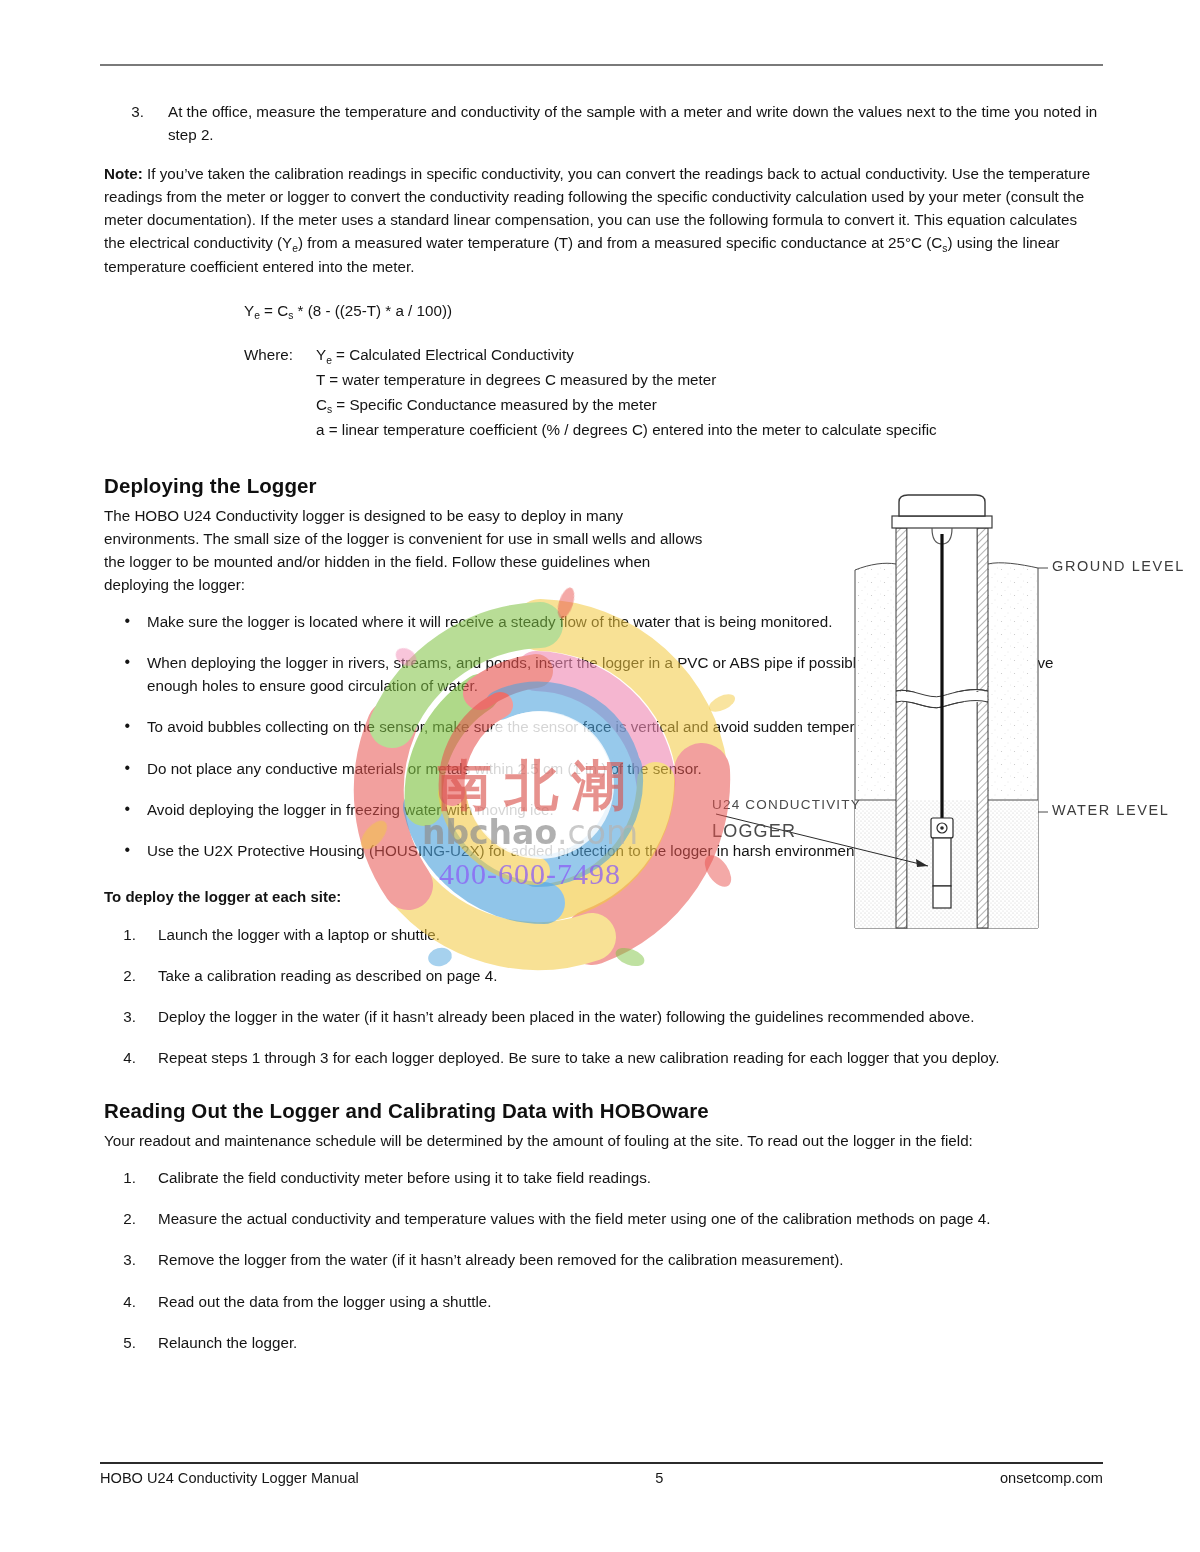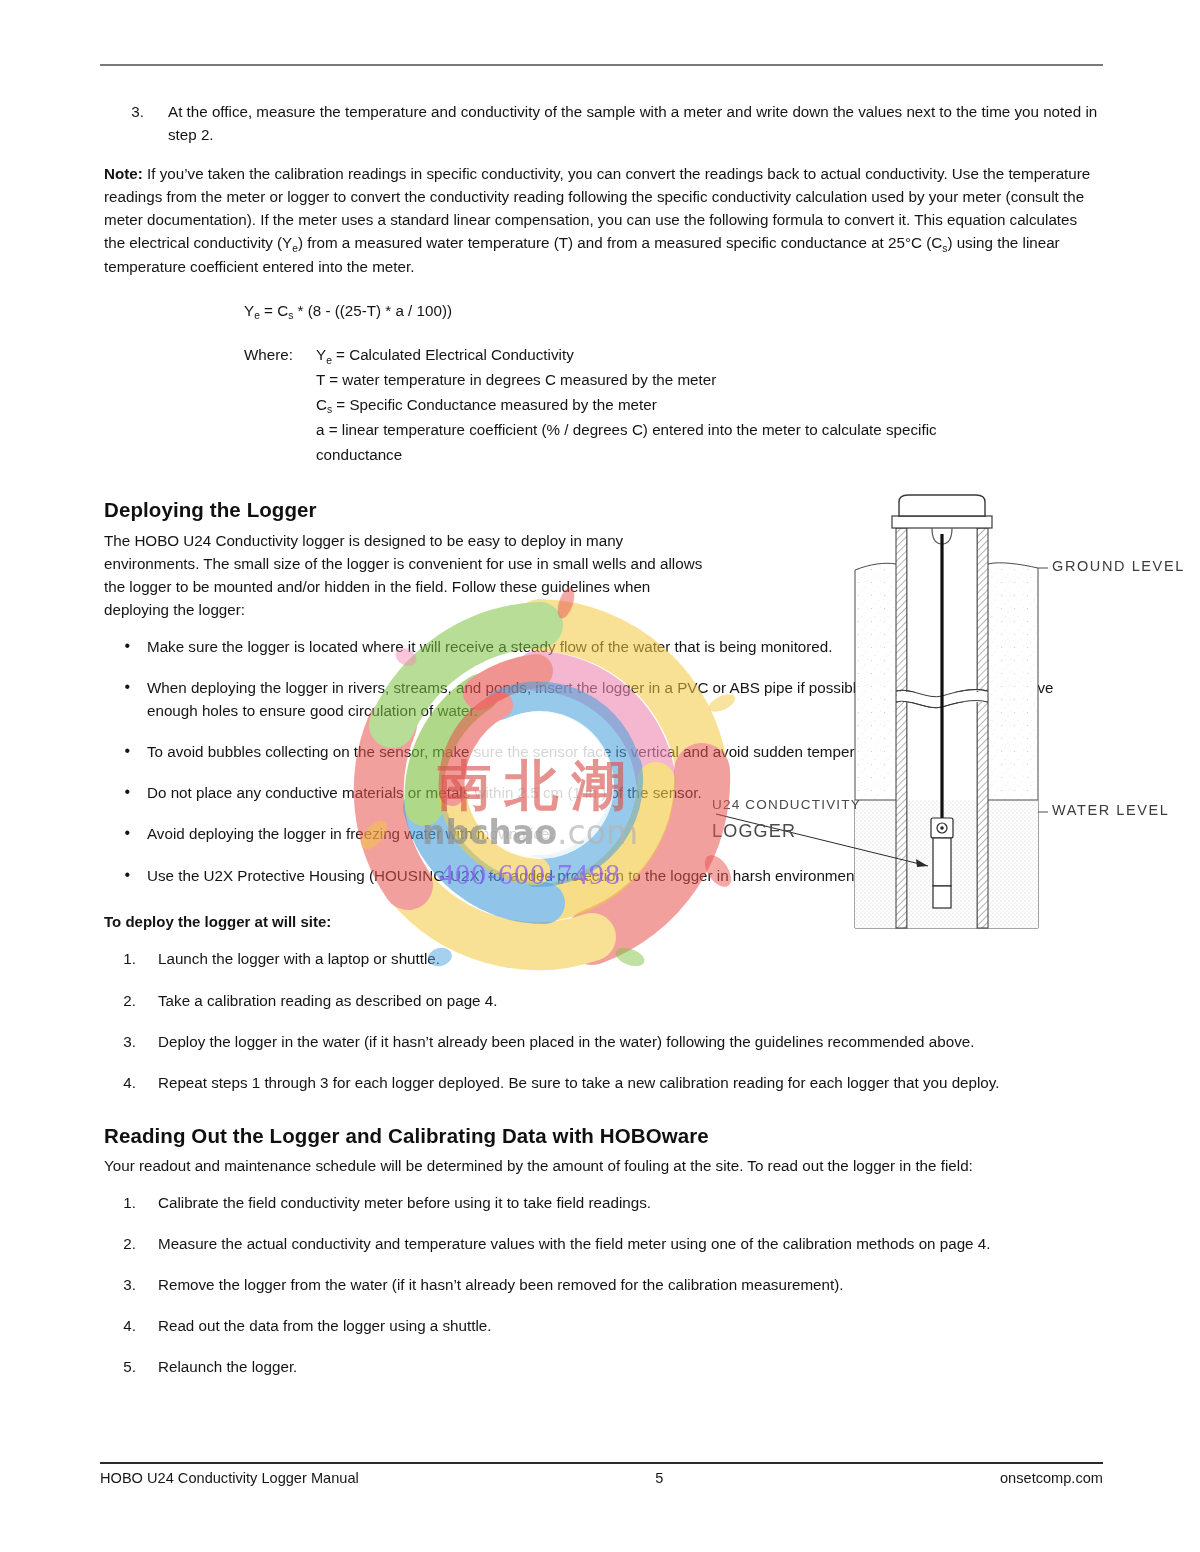--- a/index.html
+++ b/index.html
@@ -211,21 +211,20 @@
     <div class="formula-block">
       <div class="formula-line"><span>Y</span><sub>e</sub><span> = C</span><sub>s</sub><span> * (8 - ((25-T) * a / 100))</span></div>
 
       <div class="where-wrap">
         <div class="where-label">Where:</div>
         <div class="where-defs">
           <div><span>Y</span><sub>e</sub><span> = Calculated Electrical Conductivity</span></div>
           <div><span>T</span><sub></sub><span> = water temperature in degrees C measured by the meter</span></div>
           <div><span>C</span><sub>s</sub><span> = Specific Conductance measured by the meter</span></div>
           <div><span>a</span><sub></sub><span> = linear temperature coefficient (% / degrees C) entered into the meter to calculate specific</span></div>
-          <div class="cont">conductance</div>
         </div>
       </div>
     </div>
 
     <h2 class="sec">Deploying the Logger</h2>
     <p class="para narrow">The HOBO U24 Conductivity logger is designed to be easy to deploy in many environments. The small size of the logger is convenient for use in small wells and allows the logger to be mounted and/or hidden in the field. Follow these guidelines when deploying the logger:</p>
 
     <div class="bullets">
       <div class="listrow">
         <div class="marker">•</div>
@@ -246,21 +245,21 @@
       <div class="listrow">
         <div class="marker">•</div>
         <div class="body">Avoid deploying the logger in freezing water with moving ice.</div>
       </div>
       <div class="listrow">
         <div class="marker">•</div>
         <div class="body">Use the U2X Protective Housing (HOUSING-U2X) for added protection to the logger in harsh environments.</div>
       </div>
     </div>
 
-    <p class="lead-bold">To deploy the logger at will site:</p>
+    <p class="lead-bold">To deploy the logger at each site:</p>
     <div class="numlist">
       <div class="listrow">
         <div class="marker">1.</div>
         <div class="body">Launch the logger with a laptop or shuttle.</div>
       </div>
       <div class="listrow">
         <div class="marker">2.</div>
         <div class="body">Take a calibration reading as described on page 4.</div>
       </div>
       <div class="listrow">

